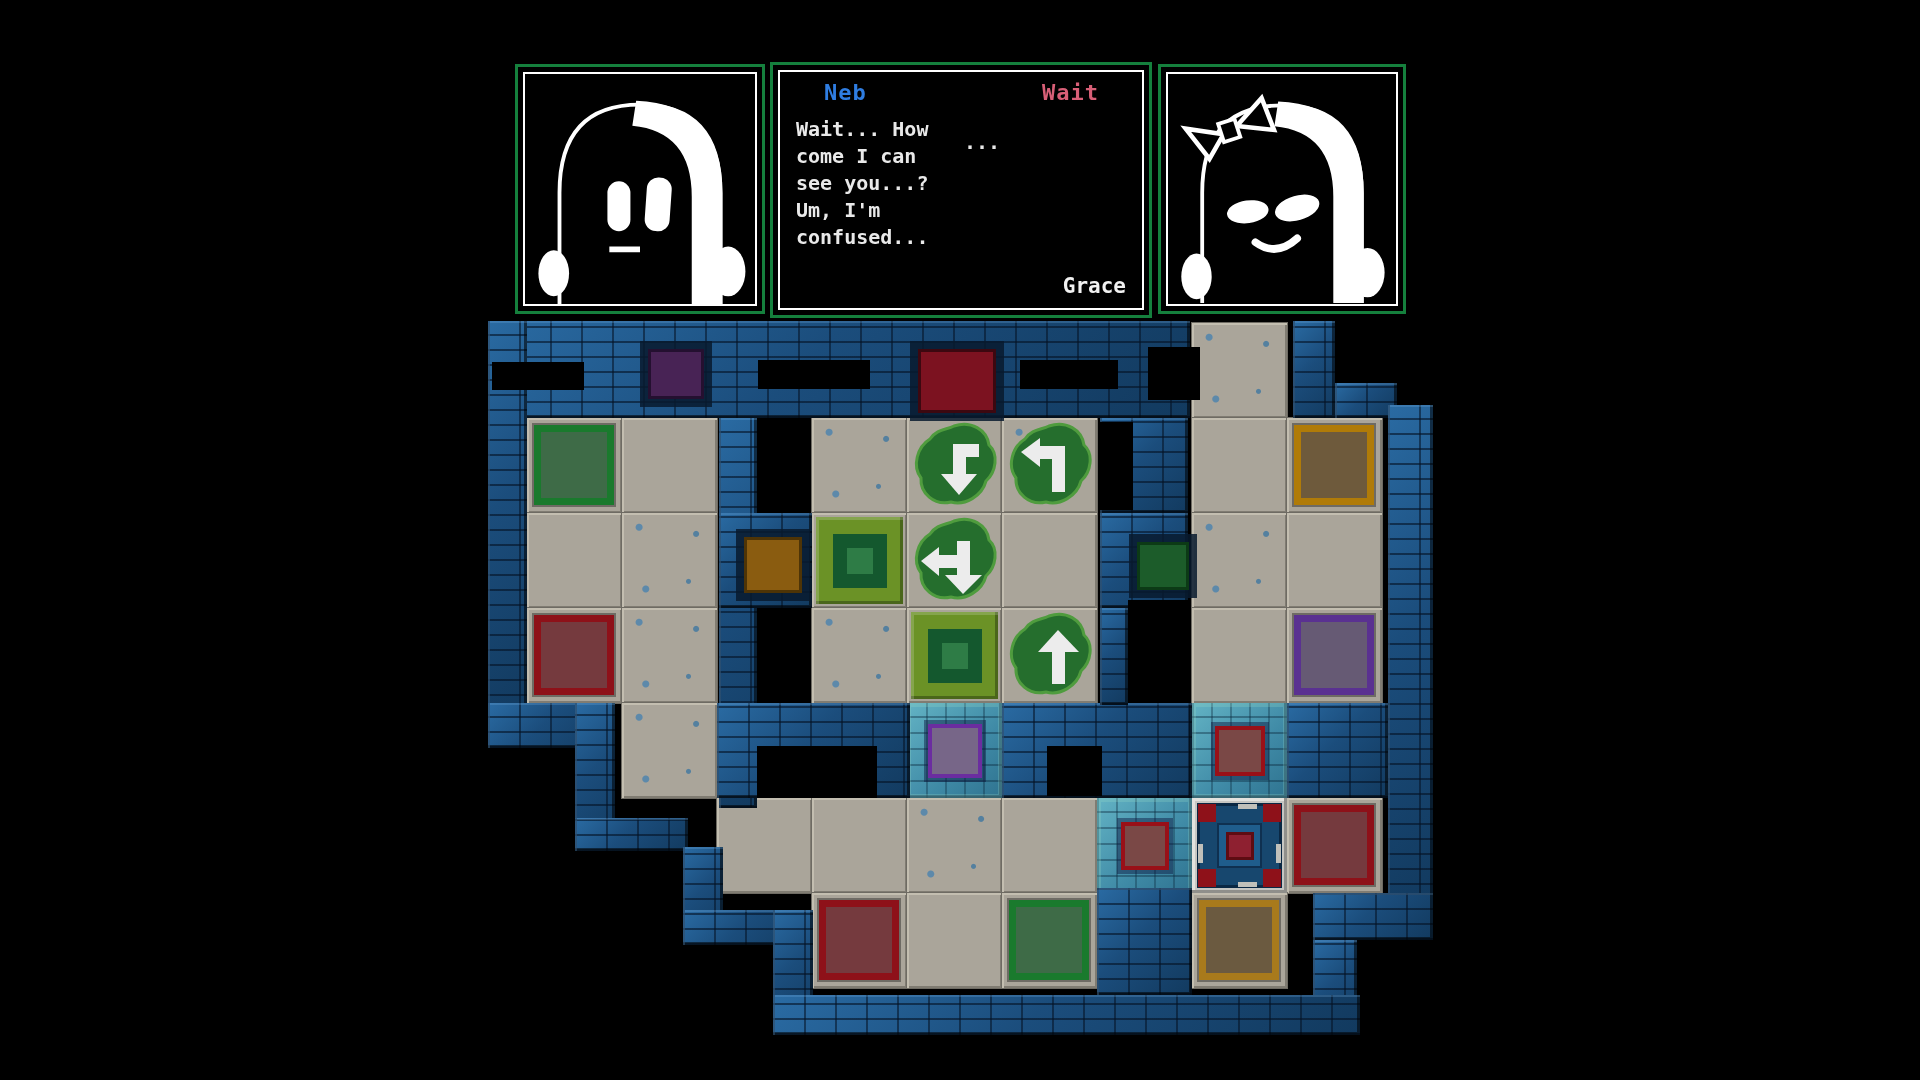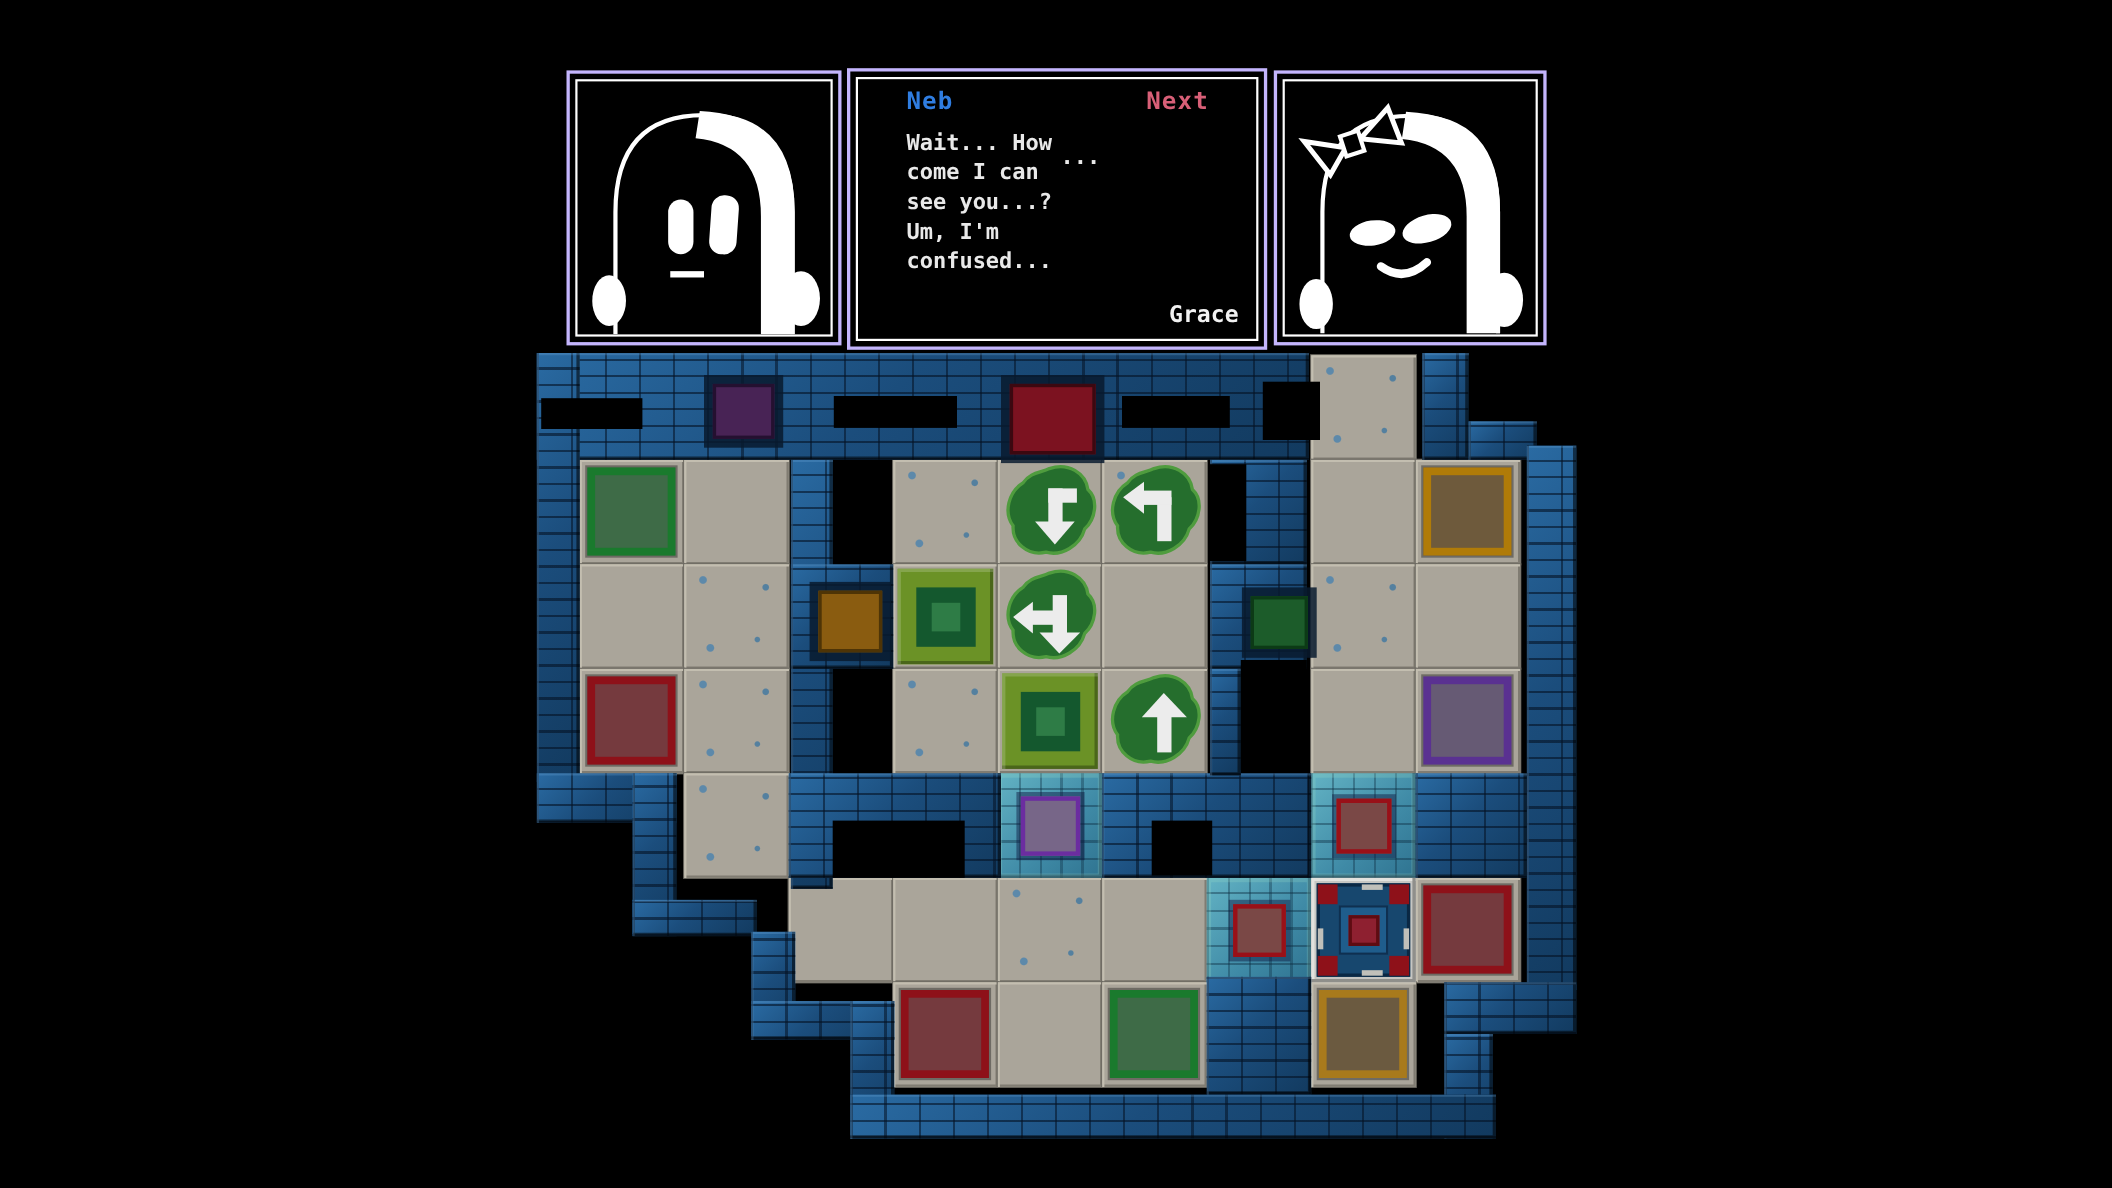--- a/index.html
+++ b/index.html
@@ -1,23 +1,23 @@
 <!DOCTYPE html>
 <html><head>
 <meta charset="utf-8">
 <style>
   html,body{margin:0;padding:0;background:#000;}
   .stage{position:relative;width:1920px;height:1080px;background:#000;overflow:hidden;
          font-family:"DejaVu Sans Mono", monospace;}
 
   
-  .frame{position:absolute;background:#000;border:3px solid #c4b5fd;padding:5px;box-sizing:border-box;}
+  .frame{position:absolute;background:#000;border:3px solid #15803d;padding:5px;box-sizing:border-box;}
   .frame-inner{position:relative;width:100%;height:100%;border:2px solid #fff;box-sizing:border-box;overflow:hidden;}
   .char-name{position:absolute;font-size:22px;font-weight:bold;letter-spacing:1px;}
-  .dlg-lines{position:absolute;left:16px;top:44px;color:#e9e9e9;font-size:20px;font-weight:bold;line-height:27px;white-space:pre;margin-left:28px;}
+  .dlg-lines{position:absolute;left:16px;top:44px;color:#e9e9e9;font-size:20px;font-weight:bold;line-height:27px;white-space:pre;}
   .dlg-ellipsis{position:absolute;left:184px;top:58px;color:#e9e9e9;font-size:20px;font-weight:bold;}
   .next-btn{position:absolute;right:16px;bottom:10px;color:#f2f2f2;font-size:21px;font-weight:bold;cursor:pointer;}
   .ghost-svg{position:absolute;left:0;top:0;width:100%;height:100%;}
 
   
   .wall{position:absolute;
     background:
       repeating-linear-gradient(90deg, rgba(4,18,36,.55) 0 2px, transparent 2px 31px),
       repeating-linear-gradient(0deg, rgba(4,18,36,.6) 0 2px, transparent 2px 15px),
       linear-gradient(135deg,#2a6ba3 0%, #1b4d7c 45%, #123a5f 100%);
@@ -219,21 +219,21 @@
         <rect x="44" y="90" width="16" height="3" fill="#fff"></rect>
         <ellipse cx="15" cy="104" rx="8" ry="12" fill="#fff"></ellipse>
         <ellipse cx="106" cy="103" rx="9" ry="13" fill="#fff"></ellipse>
       </svg>
     </div>
   </div>
 
   <div class="frame" style="left:770px;top:62px;width:382px;height:256px;">
     <div class="frame-inner">
       <span class="char-name" style="left: 44px; top: 8px; color: rgb(47, 125, 225);">Neb</span>
-      <span class="char-name" style="left: 262px; top: 8px; color: rgb(216, 95, 119);">Next</span>
+      <span class="char-name" style="left: 262px; top: 8px; color: rgb(216, 95, 119);">Wait</span>
       <div class="dlg-lines" id="dlg-lines">Wait... How
 come I can
 see you...?
 Um, I'm
 confused...</div>
       <span class="dlg-ellipsis">...</span>
       <span class="next-btn">Grace</span>
     </div>
   </div>
 

